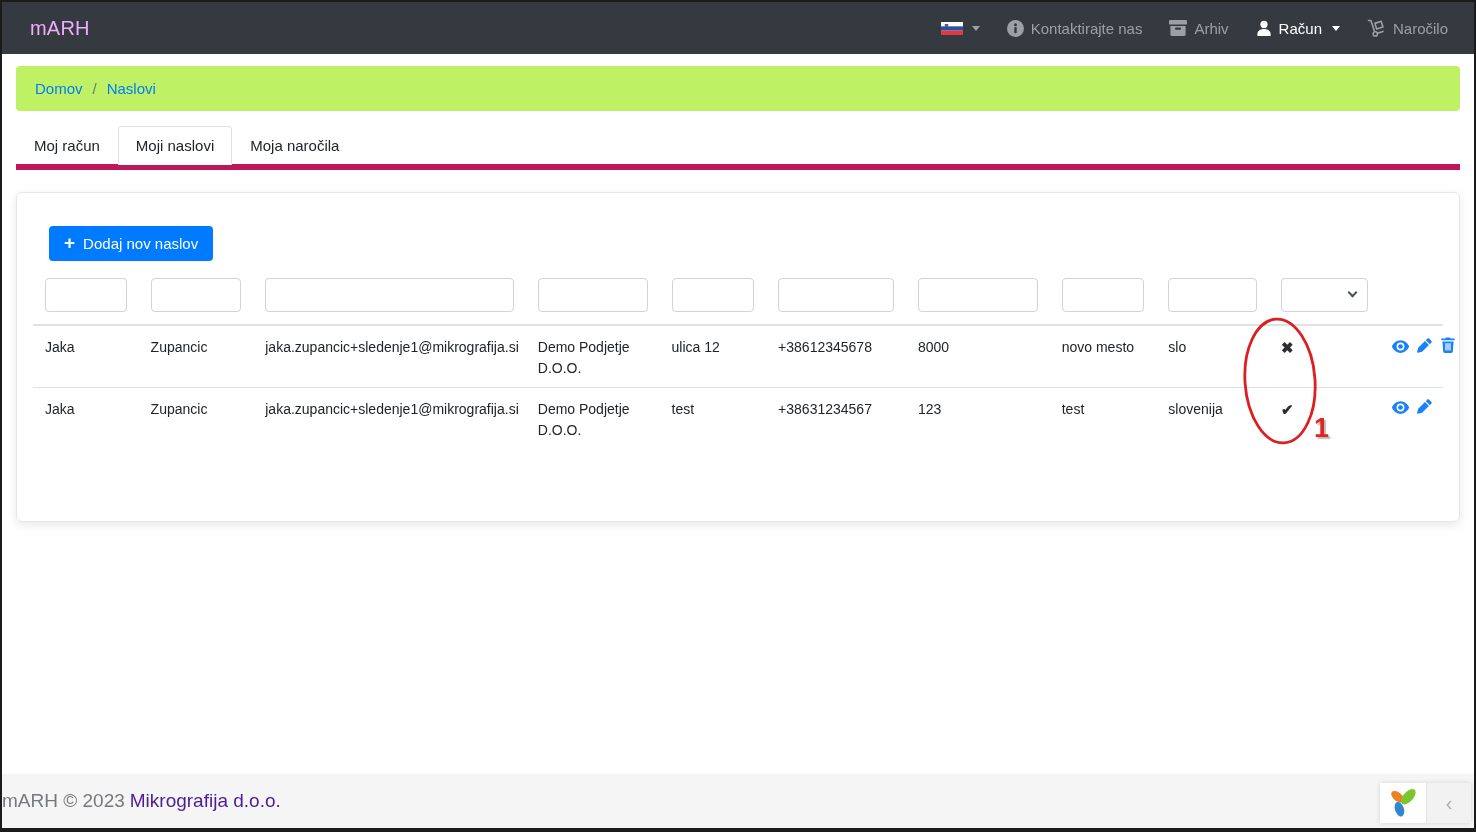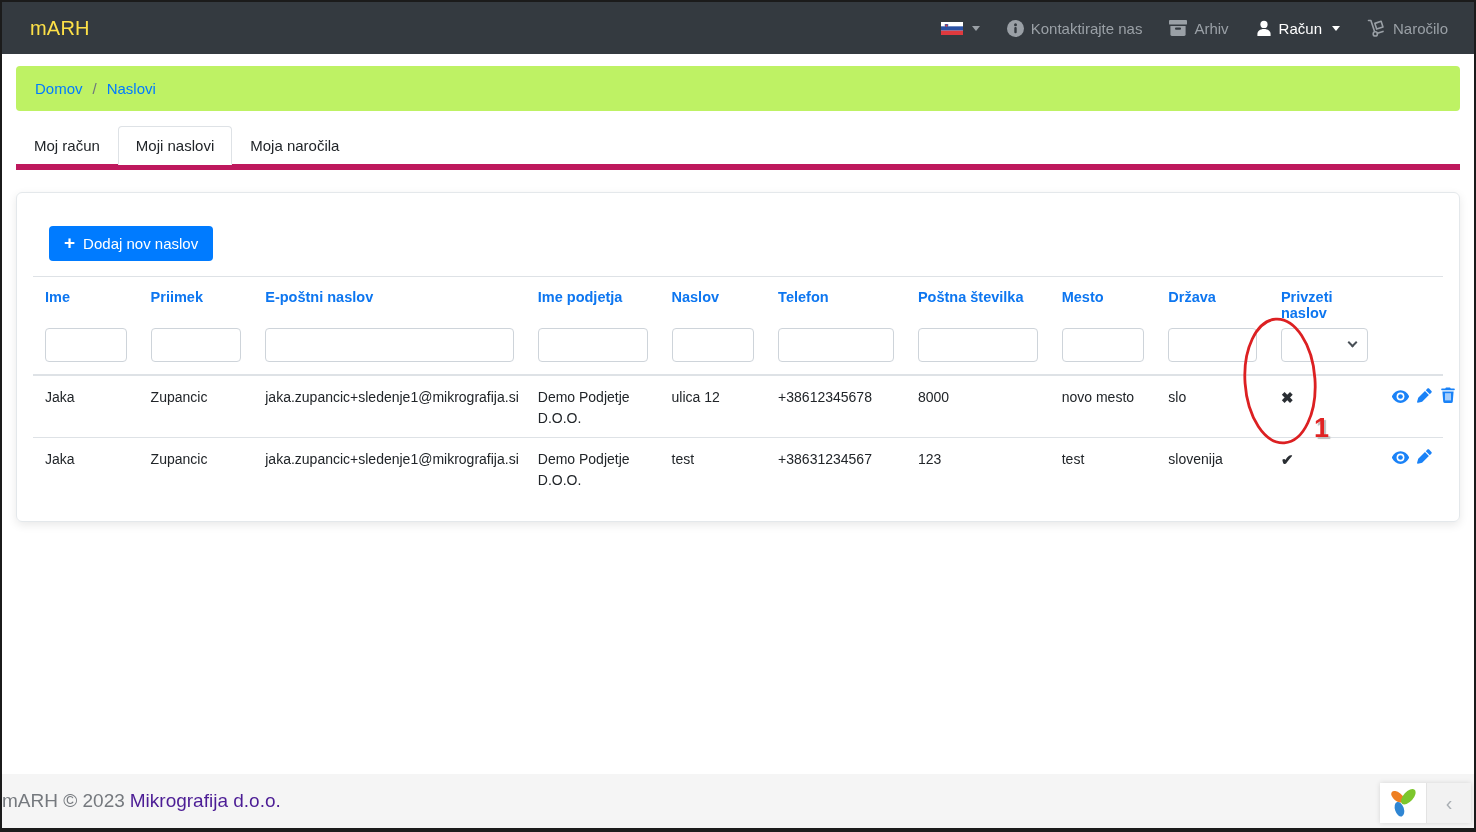--- a/index.html
+++ b/index.html
@@ -7,21 +7,21 @@
   body{
     border:2px solid #1b1b1b; border-bottom-width:4px;
     background:#fff;
     font-family:"Liberation Sans", sans-serif;
     display:flex; flex-direction:column;
     position:relative; overflow:hidden;
   }
   
   .navbar{ height:52px; background:#343a40; display:flex; align-items:center;
            padding:0 26px 0 28px; flex-shrink:0; }
-  .brand{ color:#fde047; font-size:20px; letter-spacing:.2px; cursor:pointer; }
+  .brand{ color:#f0abfc; font-size:20px; letter-spacing:.2px; cursor:pointer; }
   .nav-items{ margin-left:auto; display:flex; align-items:center; gap:27px; font-size:15px; }
   .nav-link{ color:#9aa0a6; display:flex; align-items:center; gap:7px; cursor:pointer; text-decoration:none;text-align:right; }
   .nav-link.active{ color:#fff; }
   .caret{ width:0; height:0; border-left:4px solid transparent; border-right:4px solid transparent;
           border-top:5px solid currentColor; margin-left:3px; }
   .flag-wrap{ display:flex; align-items:center; gap:6px; color:#9aa0a6; cursor:pointer; }
 
   
   .main{ flex:1; padding:12px 14px 0; }
   .breadcrumb{ background:#bef264; border-radius:4px; height:45px; display:flex;
@@ -166,33 +166,20 @@
         <col style="width:133px">
           <col style="width:106px">
           <col style="width:139px">
         <col style="width:143px">
           <col style="width:106px">
           <col style="width:112px">
         <col style="width:110px">
           <col style="width:63px">
       </colgroup>
       <thead>
-        <tr>
-          <th class="th-label">Ime</th>
-          <th class="th-label">Priimek</th>
-          <th class="th-label">E-poštni naslov</th>
-          <th class="th-label">Ime podjetja</th>
-          <th class="th-label">Naslov</th>
-          <th class="th-label">Telefon</th>
-          <th class="th-label">Poštna številka</th>
-          <th class="th-label">Mesto</th>
-          <th class="th-label">Država</th>
-          <th class="th-label">Privzeti naslov</th>
-          <th class="th-label"></th>
-        </tr>
         <tr>
           <th class="th-filter"><input class="filter-input" style=""></th>
           <th class="th-filter"><input class="filter-input" style=""></th>
           <th class="th-filter"><input class="filter-input" style=""></th>
           <th class="th-filter"><input class="filter-input" style=""></th>
           <th class="th-filter"><input class="filter-input" style=""></th>
           <th class="th-filter"><input class="filter-input" style=""></th>
           <th class="th-filter"><input class="filter-input" style=""></th>
           <th class="th-filter"><input class="filter-input" style=""></th>
           <th class="th-filter"><input class="filter-input" style=""></th>

